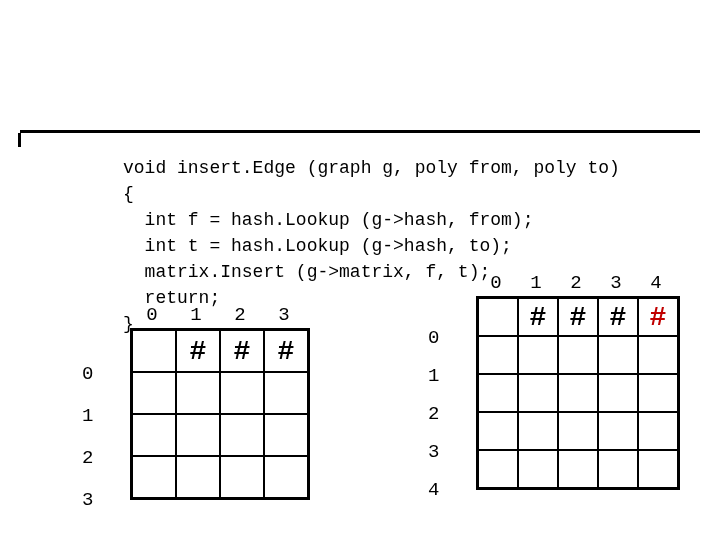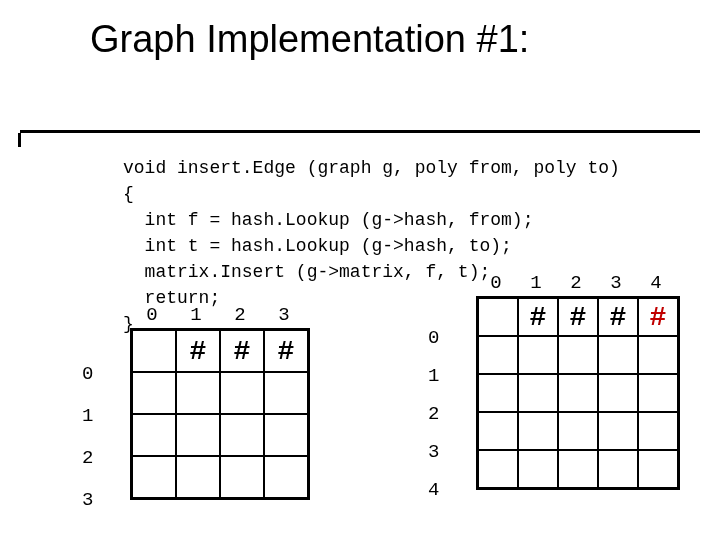--- a/index.html
+++ b/index.html
@@ -106,21 +106,21 @@
   .matrix-left .row-labels span { height: 42px; display:flex; align-items:center; }
   .matrix-right .row-labels span { height: 38px; display:flex; align-items:center; }
   .grid-wrap { position: relative; }
   .red { color: #c00000; }
 </style>
 </head>
 <body>
 
 <div class="slide">
   <h1 class="title">
-    <span>Graph Implementation #1:</span><br>
+    <br>
   </h1>
   <div class="underline"></div>
   <div class="corner"></div>
 
   <div class="code"><span>void insert.Edge (graph g, poly from, poly to)</span>
 <span>{</span>
 <span>  int f = hash.Lookup (g-&gt;hash, from);</span>
 <span>  int t = hash.Lookup (g-&gt;hash, to);</span>
 <span>  matrix.Insert (g-&gt;matrix, f, t);</span>
 <span>  return;</span>

